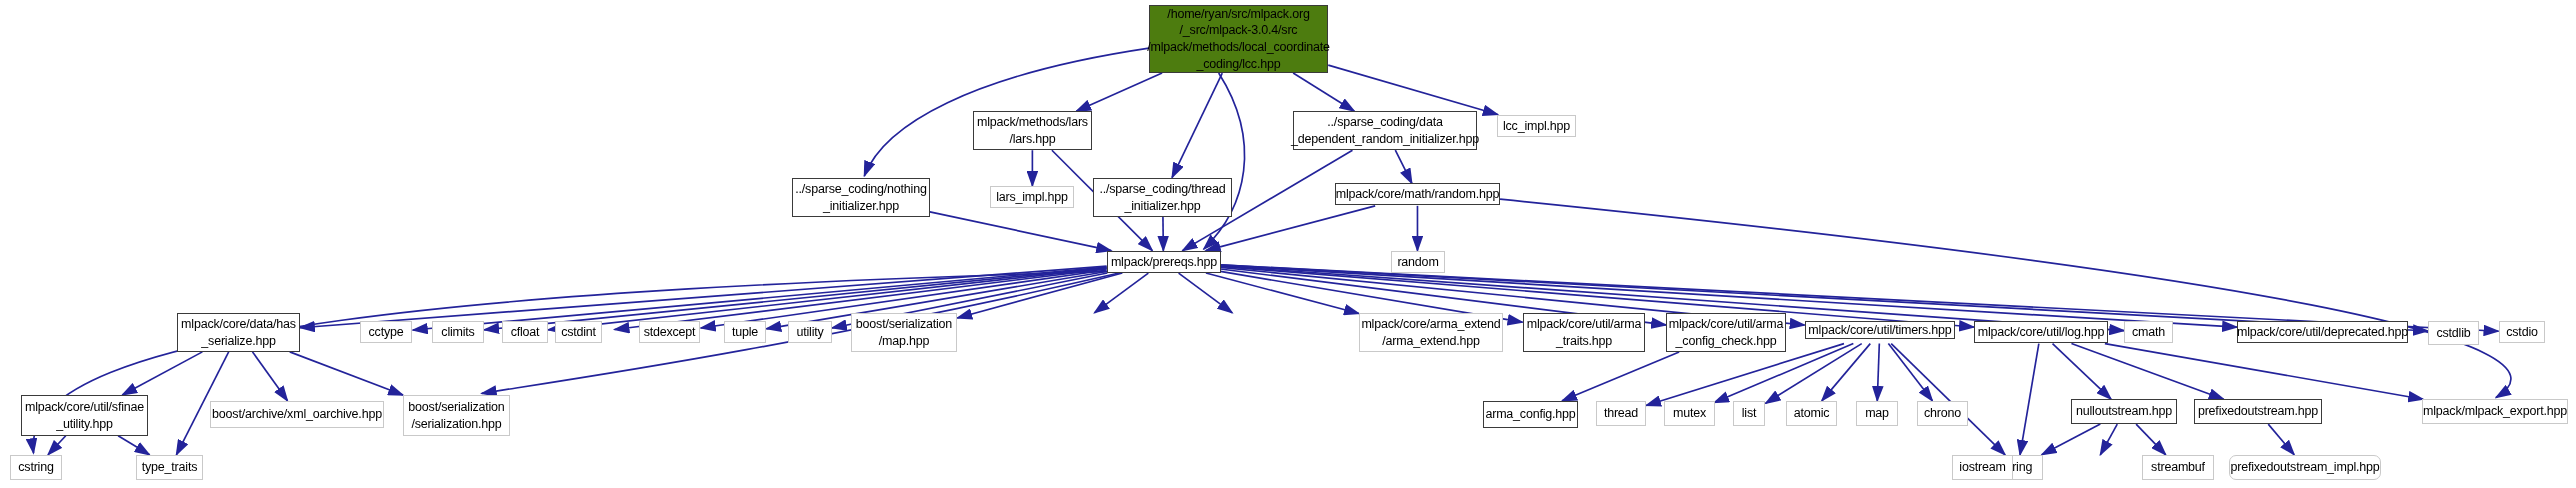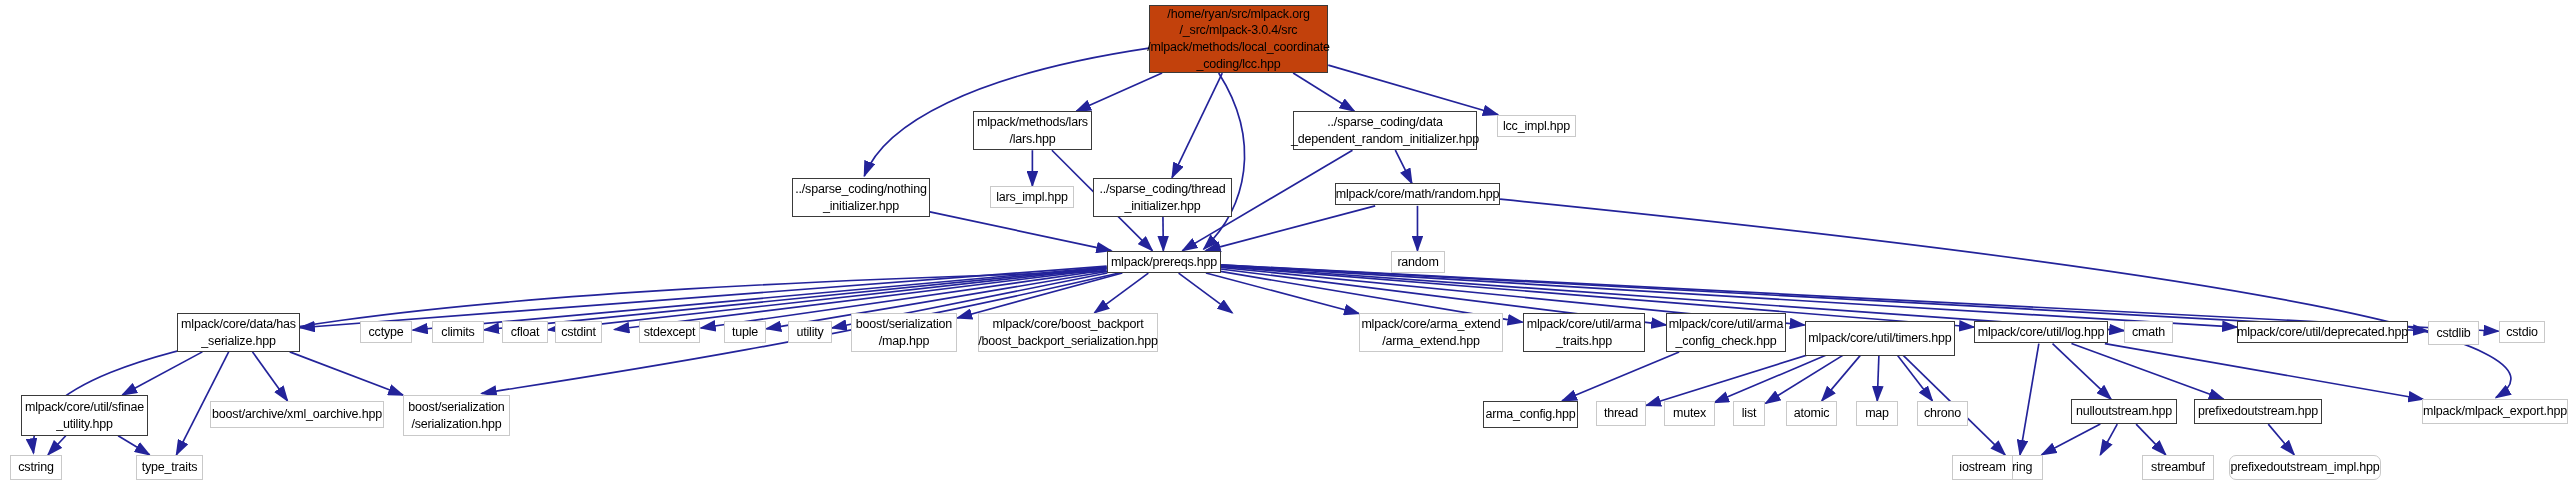--- a/index.html
+++ b/index.html
@@ -22,21 +22,21 @@
     text-align: center;
     white-space: pre-line;
     font-size: 12.5px;
     line-height: 16.6px;
     letter-spacing: -0.2px;
     color: #000000;
     z-index: 2;
   }
   .node.internal { border: 1.7px solid #3a3a3a; }
   .node.external { border: 1.7px solid #c9c9c9; }
-  .node.root     { border: 1.7px solid #3a3a3a; background: #c2410c; }
+  .node.root     { border: 1.7px solid #3a3a3a; background: #4d7c0f; }
 </style>
 </head>
 <body>
 
 <div id="canvas" style="background: rgb(255, 255, 255);">
     <svg id="edges" width="2576" height="488" viewBox="0 0 3103 588">
       <defs>
         <marker id="arrow" viewBox="0 0 10 7" refX="9" refY="3.5" markerWidth="10" markerHeight="7" orient="auto">
           <path d="M0,0 L10,3.5 L0,7 z" fill="#23239a"></path>
         </marker>
@@ -122,29 +122,27 @@
 _serialize.hpp</div>
     <div class="node external" style="left: 360px; top: 321px; width: 52px; height: 22.4px;">cctype</div>
     <div class="node external" style="left: 432px; top: 321px; width: 52px; height: 22.4px;">climits</div>
     <div class="node external" style="left: 502px; top: 321px; width: 46px; height: 22.4px;">cfloat</div>
     <div class="node external" style="left: 555px; top: 321px; width: 47px; height: 22.4px;">cstdint</div>
     <div class="node external" style="left: 639px; top: 321px; width: 61px; height: 22.4px;">stdexcept</div>
     <div class="node external" style="left: 724px; top: 321px; width: 42px; height: 22.4px;">tuple</div>
     <div class="node external" style="left: 788px; top: 321px; width: 44px; height: 22.4px;">utility</div>
     <div class="node external" style="left: 851px; top: 313px; width: 106px; height: 39px;">boost/serialization
 /map.hpp</div>
-    <div class="node external" style="left: 978px; top: 313px; width: 180px; height: 39px;">mlpack/core/boost_backport
-/boost_backport_serialization.hpp</div>
     <div class="node external" style="left: 1359px; top: 313px; width: 144px; height: 39px;">mlpack/core/arma_extend
 /arma_extend.hpp</div>
     <div class="node internal" style="left: 1523px; top: 313px; width: 122px; height: 39px;">mlpack/core/util/arma
 _traits.hpp</div>
     <div class="node internal" style="left: 1666px; top: 313px; width: 120px; height: 39px;">mlpack/core/util/arma
 _config_check.hpp</div>
-    <div class="node internal" style="left: 1805px; top: 321px; width: 150px; height: 35px;">mlpack/core/util/timers.hpp</div>
+    <div class="node internal" style="left: 1805px; top: 321px; width: 150px; height: 18px;">mlpack/core/util/timers.hpp</div>
     <div class="node internal" style="left: 1974px; top: 321px; width: 134px; height: 22.4px;">mlpack/core/util/log.hpp</div>
     <div class="node external" style="left: 2124px; top: 321px; width: 49px; height: 22.4px;">cmath</div>
     <div class="node internal" style="left: 2237px; top: 321px; width: 171px; height: 22.4px;">mlpack/core/util/deprecated.hpp</div>
     <div class="node external" style="left: 2428px; top: 321px; width: 51px; height: 24px;">cstdlib</div>
     <div class="node external" style="left: 2499px; top: 321px; width: 46px; height: 22.4px;">cstdio</div>
     <div class="node internal" style="left: 21px; top: 395px; width: 127px; height: 41px;">mlpack/core/util/sfinae
 _utility.hpp</div>
     <div class="node external" style="left: 210px; top: 401px; width: 174px; height: 26.6px;">boost/archive/xml_oarchive.hpp</div>
     <div class="node external" style="left: 403px; top: 395px; width: 107px; height: 41px;">boost/serialization
 /serialization.hpp</div>

